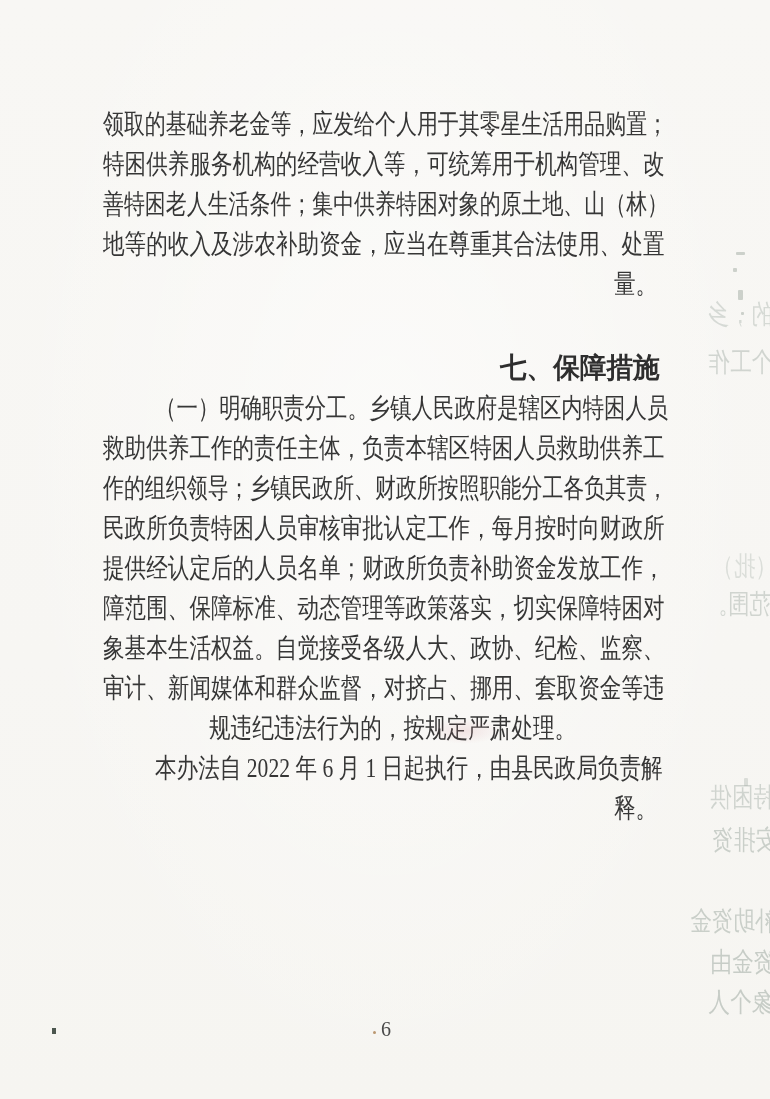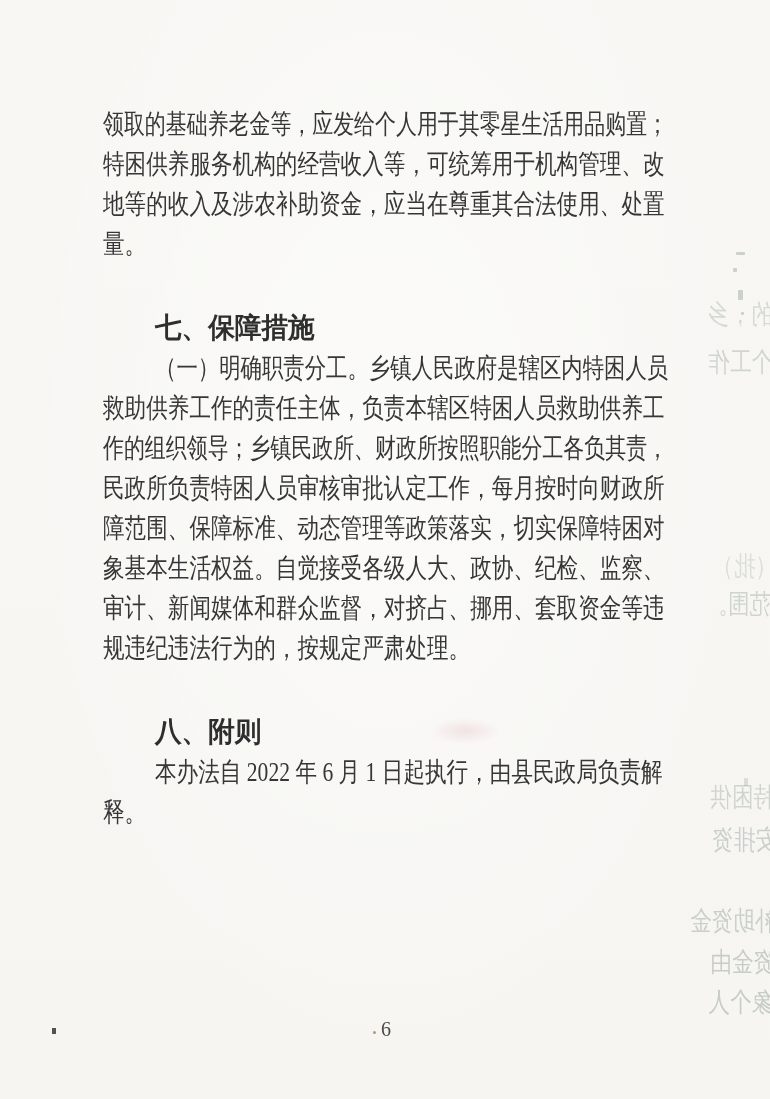--- a/index.html
+++ b/index.html
@@ -15,20 +15,21 @@
   }
   
   #text-block{
     position:absolute;left:103px;top:104px;width:565px;
     color:#363636;
   }
   .row{
     height:40px;line-height:40px;
     font-size:27px;
     white-space:nowrap;
+    text-align:right;
   }
   .row .ln{
     display:inline-block;
     white-space:nowrap;
     transform-origin:0 50%;
   }
   .row.indent{padding-left:52px;font-family:Liberation Serif, serif;}
   .row.heading{
     padding-left:52px;
     font-family:Liberation Serif, serif;
@@ -82,32 +83,33 @@
       <div class="bleed" style="top: 779px; right: 60px; opacity: 0.28;">补助资金，用于特困供</div>
       <div class="bleed" style="top: 822px; right: 58px; opacity: 0.32;">活、伙食等支出，有集体经营等收入的乡镇，从中优先安排资</div>
       <div class="bleed" style="top: 903px; right: 80px; opacity: 0.32;">（三）资金管理。分散供养人员的特困生活补助资金</div>
       <div class="bleed" style="top: 944px; right: 60px; opacity: 0.34;">过渡资金“一卡通”发放；集中供养人员生活补助资金由</div>
       <div class="bleed" style="top: 984px; right: 62px; opacity: 0.34;">财政部门拨付到特困供养机构账户，集中供养特困对象个人</div>
     </div>
 
   <div id="text-block">
       <div class="row body"><span class="ln" style="transform: scaleX(0.775);">领取的基础养老金等，应发给个人用于其零星生活用品购置；</span></div>
       <div class="row body"><span class="ln" style="transform: scaleX(0.8);">特困供养服务机构的经营收入等，可统筹用于机构管理、改</span></div>
+      <div class="row body"><span class="ln" style="transform: scaleX(0.775);">善特困老人生活条件；集中供养特困对象的原土地、山（林）</span></div>
       <div class="row body"><span class="ln" style="transform: scaleX(0.8);">地等的收入及涉农补助资金，应当在尊重其合法使用、处置</span></div>
       <div class="row body"><span class="ln" style="transform: scaleX(0.8);">量。</span></div>
       <div class="row heading"><span class="ln" style="transform: scaleX(0.95);">七、保障措施</span></div>
       <div class="row indent"><span class="ln" style="transform: scaleX(0.792);">（一）明确职责分工。乡镇人民政府是辖区内特困人员</span></div>
       <div class="row body"><span class="ln" style="transform: scaleX(0.8);">救助供养工作的责任主体，负责本辖区特困人员救助供养工</span></div>
       <div class="row body"><span class="ln" style="transform: scaleX(0.775);">作的组织领导；乡镇民政所、财政所按照职能分工各负其责，</span></div>
       <div class="row body"><span class="ln" style="transform: scaleX(0.8);">民政所负责特困人员审核审批认定工作，每月按时向财政所</span></div>
+      <div class="row body"><span class="ln" style="transform: scaleX(0.8);">提供经认定后的人员名单；财政所负责补助资金发放工作，</span></div>
       <div class="row body"><span class="ln" style="transform: scaleX(0.8);">障范围、保障标准、动态管理等政策落实，切实保障特困对</span></div>
       <div class="row body"><span class="ln" style="transform: scaleX(0.8);">象基本生活权益。自觉接受各级人大、政协、纪检、监察、</span></div>
       <div class="row body"><span class="ln" style="transform: scaleX(0.8);">审计、新闻媒体和群众监督，对挤占、挪用、套取资金等违</span></div>
       <div class="row body"><span class="ln" style="transform: scaleX(0.8);">规违纪违法行为的，按规定严肃处理。</span></div>
-      <div class="row heading"><span class="ln" style="transform: scaleX(0.95);">八、附则</span></div>
       <div class="row indent"><span class="ln" style="transform: scaleX(0.8);">本办法自 2022 年 6 月 1 日起执行，由县民政局负责解</span></div>
       <div class="row body"><span class="ln" style="transform: scaleX(0.8);">释。</span></div>
     </div>
 
   <div class="edge-artifact" style="left:736px;top:252px;width:9px;height:3px;"></div>
   <div class="edge-artifact" style="left:733px;top:268px;width:4px;height:4px;"></div>
   <div class="edge-artifact" style="left:738px;top:290px;width:5px;height:10px;"></div>
   <div class="edge-artifact" style="left:741px;top:312px;width:3px;height:3px;"></div>
   <div class="edge-artifact" style="left:744px;top:778px;width:4px;height:8px;opacity:.3;"></div>
   <div class="smudge" style="left:430px;top:718px;width:70px;height:26px;"></div>

